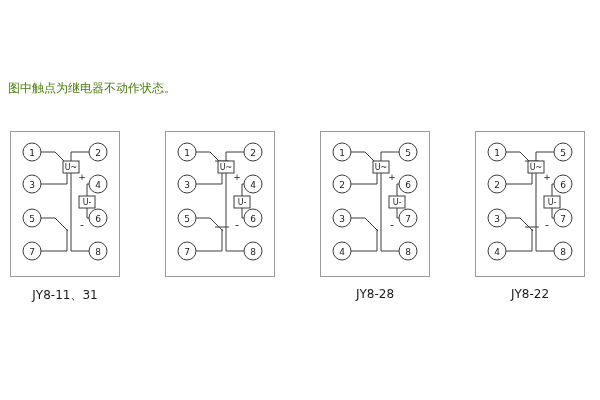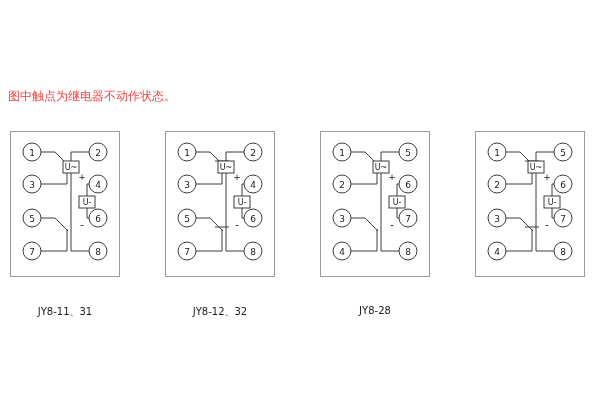--- a/index.html
+++ b/index.html
@@ -5,38 +5,38 @@
   html,body{margin:0;padding:0;background:#ffffff;}
   .page{
     position:relative;
     width:600px;height:400px;
     background:#ffffff;
     font-family:"DejaVu Sans","Liberation Sans",sans-serif;
     overflow:hidden;
   }
   .note{
     position:absolute;
-    left:8px;top:88px;
+    left:8px;top:80px;
     font-size:12px;
-    color:#ef4444;
+    color:#4d7c0f;
   }
   .diagram{
     position:absolute;
     top:131px;
     width:110px;
     text-align:center;
   }
   .diagram.d0{left:10px;}
   .diagram.d1{left:165px;}
   .diagram.d2{left:320px;}
   .diagram.d3{left:475px;}
   .schematic{display:block;}
   .dlabel{
-    margin-top:28px;
-    font-size:10px;
+    margin-top:10px;
+    font-size:12px;
     color:#1a1a1a;
     white-space:nowrap;
   }
   svg text{
     font-family:"DejaVu Sans","Liberation Sans",sans-serif;
   }
 </style>
 </head>
 <body>
 
@@ -126,21 +126,20 @@
         <text x="88" y="56.5" font-size="9" text-anchor="middle" fill="#1a1a1a">4</text>
         <circle cx="22" cy="87" r="9" fill="#fff" stroke="#3c3c3c"></circle>
         <text x="22" y="90.5" font-size="9" text-anchor="middle" fill="#1a1a1a">5</text>
         <circle cx="88" cy="87" r="9" fill="#fff" stroke="#3c3c3c"></circle>
         <text x="88" y="90.5" font-size="9" text-anchor="middle" fill="#1a1a1a">6</text>
         <circle cx="22" cy="120" r="9" fill="#fff" stroke="#3c3c3c"></circle>
         <text x="22" y="123.5" font-size="9" text-anchor="middle" fill="#1a1a1a">7</text>
         <circle cx="88" cy="120" r="9" fill="#fff" stroke="#3c3c3c"></circle>
         <text x="88" y="123.5" font-size="9" text-anchor="middle" fill="#1a1a1a">8</text>
       </svg>
-    <div class="dlabel">JY8-12、32</div>
   </div>
 
   <div class="diagram d2">
     <svg class="schematic" width="110" height="146" viewBox="0 0 110 146">
         <rect x="0.5" y="0.5" width="109" height="145" fill="none" stroke="#9a9a9a"></rect>
         <line x1="31" y1="21" x2="45" y2="21" stroke="#3c3c3c" stroke-width="1"></line>
         <line x1="31" y1="53" x2="57" y2="53" stroke="#3c3c3c" stroke-width="1"></line>
         <line x1="57" y1="53" x2="57" y2="32" stroke="#3c3c3c" stroke-width="1"></line>
         <line x1="45" y1="21" x2="58" y2="34" stroke="#3c3c3c" stroke-width="1"></line>
         <line x1="31" y1="87" x2="45" y2="87" stroke="#3c3c3c" stroke-width="1"></line>
@@ -218,15 +217,16 @@
         <text x="88" y="56.5" font-size="9" text-anchor="middle" fill="#1a1a1a">6</text>
         <circle cx="22" cy="87" r="9" fill="#fff" stroke="#3c3c3c"></circle>
         <text x="22" y="90.5" font-size="9" text-anchor="middle" fill="#1a1a1a">3</text>
         <circle cx="88" cy="87" r="9" fill="#fff" stroke="#3c3c3c"></circle>
         <text x="88" y="90.5" font-size="9" text-anchor="middle" fill="#1a1a1a">7</text>
         <circle cx="22" cy="120" r="9" fill="#fff" stroke="#3c3c3c"></circle>
         <text x="22" y="123.5" font-size="9" text-anchor="middle" fill="#1a1a1a">4</text>
         <circle cx="88" cy="120" r="9" fill="#fff" stroke="#3c3c3c"></circle>
         <text x="88" y="123.5" font-size="9" text-anchor="middle" fill="#1a1a1a">8</text>
       </svg>
+    <div class="dlabel">JY8-22</div>
   </div>
 
 </div>
 
 </body></html>

